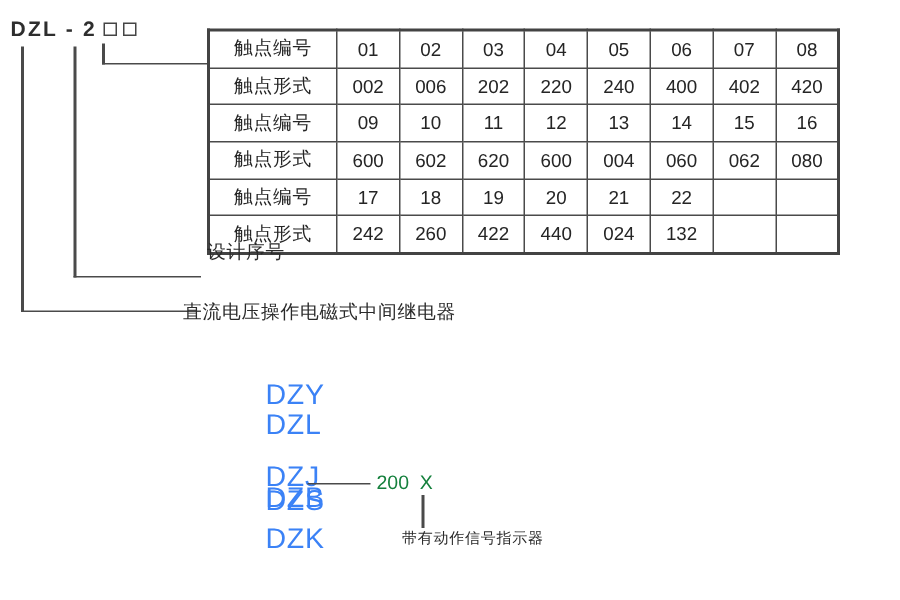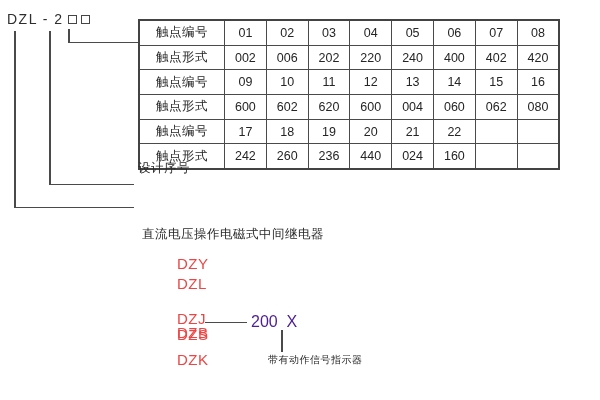--- a/index.html
+++ b/index.html
@@ -9,21 +9,21 @@
     font-family: "Liberation Sans", "DejaVu Sans", sans-serif;
     color: #2e2e2e;
     position: relative;
     overflow: hidden;
   }
   .line { position: absolute; background: #4a4a4a; }
 
   
   .model {
     position: absolute; left: 7px; top: 11px;
-    font-size: 14px; font-weight: 400; letter-spacing: 1.5px;
+    font-size: 14px; font-weight: 700; letter-spacing: 1.5px;
     color: #2e2e2e; white-space: pre;
   }
   .sq {
     display: inline-block; width: 7px; height: 7px;
     border: 1.5px solid #454545; margin-left: 4px;
     vertical-align: 0px; background: #fff;
   }
 
   
   #line-box-v    { left: 68px;  top: 29px;    width: 1.5px; height: 13.5px; }
@@ -47,33 +47,33 @@
     text-align: center; vertical-align: middle;
     font-size: 12.5px; color: #252525;
     padding: 0; overflow: hidden;
   }
   table.contact td.rowlabel { width: 84px; letter-spacing: 0.5px; margin-left: 30px; }
   table.contact td.cell { width: 40.8px; margin-left: 30px; }
 
   
   .callout { position: absolute; font-size: 12.5px; line-height: 14px; color: #2a2a2a; letter-spacing: 0.5px; white-space: nowrap; }
   #design-label { left: 138px; top: 161px; }
-  #relay-label  { left: 142px; top: 201px; margin-top: 26px; }
+  #relay-label  { left: 122px; top: 201px; }
 
   
-  .series-item { position: absolute; left: 177px; font-size: 15px; line-height: 14px; color: #ef4444; letter-spacing: 0.5px; }
+  .series-item { position: absolute; left: 177px; font-size: 19px; line-height: 14px; color: #3b82f6; letter-spacing: 0.5px; }
   .series-item.item-0 { top: 257px; }
   .series-item.item-1 { top: 277px; }
   .series-item.item-2 { top: 296px; margin-top: 16px; }
   .series-item.item-3 { top: 326px; }
   .series-item.item-4 { top: 328px; }
   .series-item.item-5 { top: 353px; }
 
   #dzb-line  { left: 205px; top: 321.5px; width: 42px; height: 1.5px; }
-  #dzb-value { position: absolute; left: 251px; top: 315px; font-size: 16px; line-height: 14px; white-space: pre; color: #4c1d95; }
+  #dzb-value { position: absolute; left: 251px; top: 315px; font-size: 13px; line-height: 14px; white-space: pre; color: #15803d; }
   #ind-line  { left: 281px; top: 330px; width: 1.5px; height: 22px; }
   #ind-label { position: absolute; left: 268px; top: 353px; font-size: 10px; line-height: 14px; letter-spacing: 0.5px; white-space: nowrap; color: #2a2a2a; }
 </style>
 </head>
 <body>
 
 <div class="model"><span>DZL - 2</span><span class="sq"></span><span class="sq"></span></div>
 
 <div class="line" id="line-box-v"></div>
 <div class="line" id="line-box-h"></div>
@@ -137,24 +137,24 @@
           <td class="cell">20</td>
           <td class="cell">21</td>
           <td class="cell">22</td>
           <td class="cell"></td>
           <td class="cell"></td>
         </tr>
         <tr>
           <td class="rowlabel">触点形式</td>
           <td class="cell">242</td>
           <td class="cell">260</td>
-          <td class="cell">236</td>
+          <td class="cell">422</td>
           <td class="cell">440</td>
           <td class="cell">024</td>
-          <td class="cell">160</td>
+          <td class="cell">132</td>
           <td class="cell"></td>
           <td class="cell"></td>
         </tr>
       </tbody>
   </table>
 </div>
 
 <div class="callout" id="design-label">设计序号</div>
 <div class="callout" id="relay-label">直流电压操作电磁式中间继电器</div>
 

